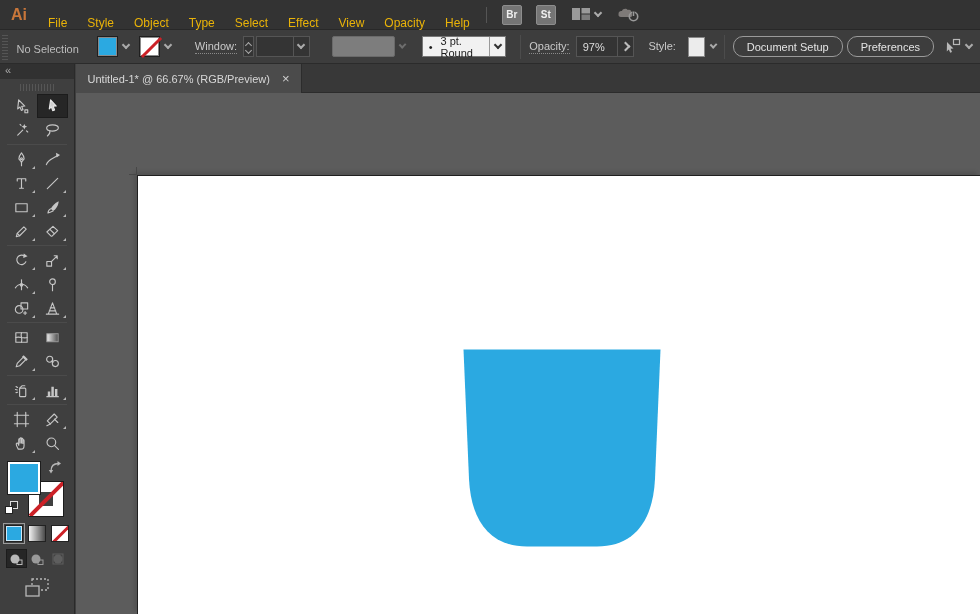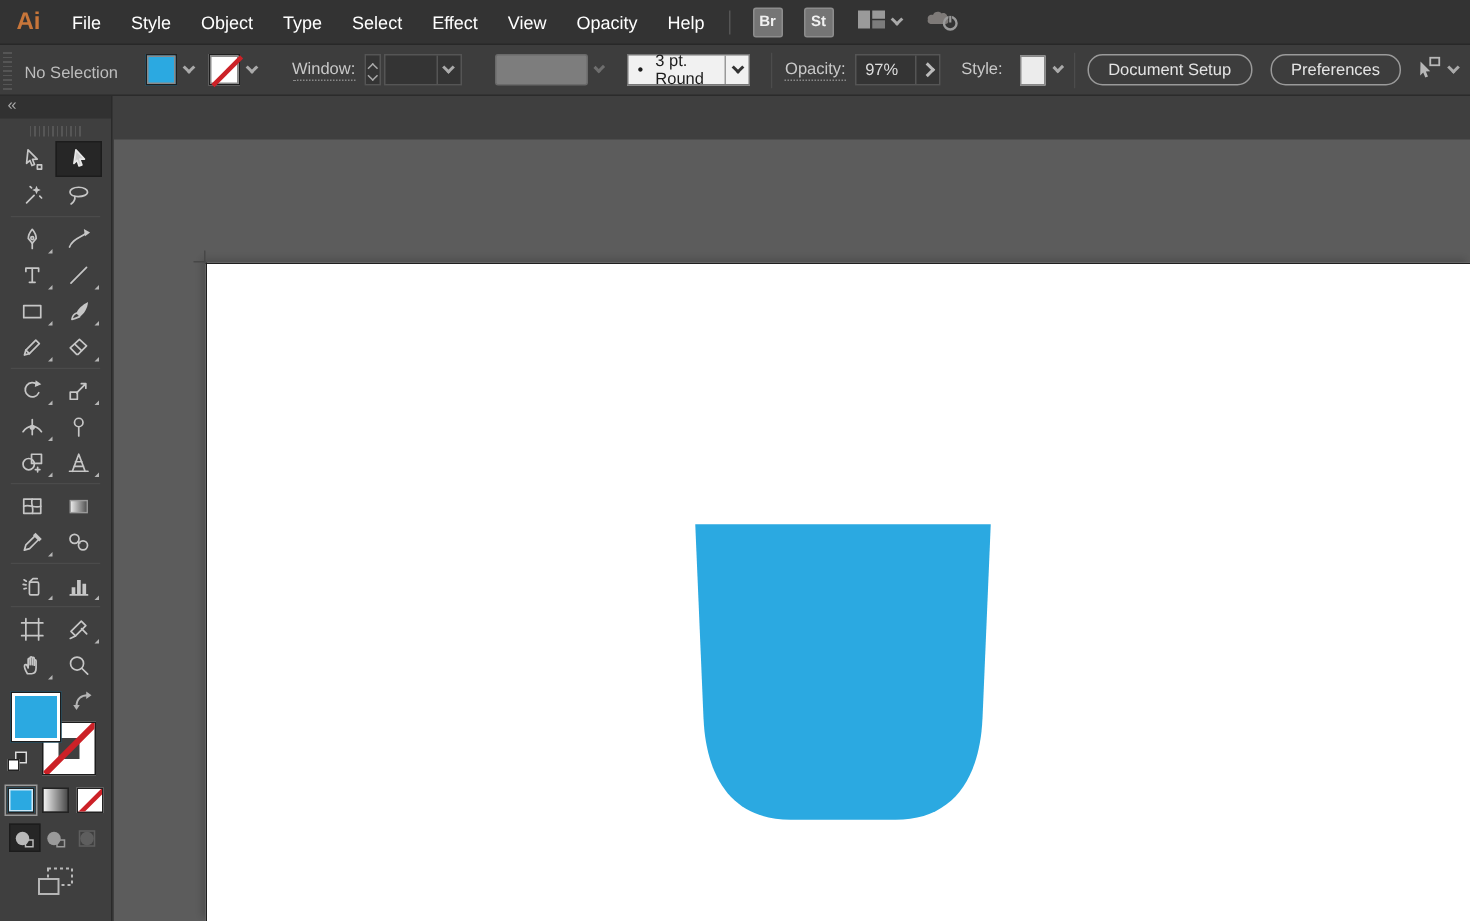--- a/index.html
+++ b/index.html
@@ -12,21 +12,21 @@
   
   .menubar {
     position:absolute; left:0; top:0; width:980px; height:30px;
     background:#333333; display:flex; align-items:center;
     border-bottom:1px solid #282828;
   }
   .ai-logo {
     width:38px; height:30px; display:flex; align-items:center; justify-content:center;
     color:#c8763a; font-weight:bold; font-size:16px; letter-spacing:0;
   }
-  .menu-item { padding:0 10px; height:30px; line-height:30px; font-size:12px; color:#ffffff; cursor:default; }
+  .menu-item { padding:8px 10px; height:30px; line-height:30px; font-size:12px; color:#eab308; cursor:default; }
   .mb-sep { width:1px; height:16px; background:#555; margin:0 8px 0 6px; }
   .mini-app-btn {
     width:20px; height:20px; margin:0 7px; background:#757575; border:1px solid #8d8d8d;
     border-radius:2px; color:#f0f0f0; font-size:10px; font-weight:bold;
     display:flex; align-items:center; justify-content:center;
   }
   .icon-btn { display:flex; align-items:center; gap:4px; margin:0 8px; }
   .chev { width:6px; height:6px; border-right:2px solid #aaa; border-bottom:2px solid #aaa; transform:rotate(45deg); margin-top:-3px; }
   .chev.dim { border-color:#6e6e6e; }
   
@@ -67,21 +67,21 @@
   .combo.brush { background:#f1f1f1; border-color:#777; width:104px; margin-left:16px; color:#222; }
   .combo.brush .val { color:#1d1d1d; display:flex; align-items:center; gap:8px; }
   .combo.brush .dd { border-left:1px solid #999; }
   .combo.brush .chev { border-color:#333; }
   .combo.opacity { width:72px; }
   .combo .arrow-r { width:7px; height:7px; border-right:2px solid #bbb; border-bottom:2px solid #bbb; transform:rotate(-45deg); }
   .vline { width:1px; height:24px; background:#2e2e2e; border-right:1px solid #4c4c4c; margin:0 8px; }
   .style-swatch { width:20px; height:20px; background:#ececec; border:1px solid #888; margin-left:6px; }
   .cbar-btn {
     height:21px; padding:0 13px; border:1px solid #9a9a9a; border-radius:10px;
-    color:#e4e4e4; display:flex; align-items:center; margin-left:12px; background:transparent; white-space:nowrap;
+    color:#e4e4e4; display:flex; align-items:center; margin-left:4px; background:transparent; white-space:nowrap;
     font-size:11px; font-family:"Liberation Sans",sans-serif;
   }
   
   .main { position:absolute; left:0; top:64px; width:980px; height:550px; }
   
   .toolbar {
     position:absolute; left:0; top:0; width:75px; height:550px;
     background:#3f3f3f; border-right:1px solid #2a2a2a;
   }
   .toolbar-header { height:15px; background:#313131; color:#a9a9a9; font-size:11px; line-height:13px; padding-left:5px; }
@@ -484,20 +484,26 @@
         <span>
           <svg viewBox="0 0 28 22" width="28" height="22" fill="none" stroke="#b9b9b9" stroke-width="1.3">
             <rect x="9" y="2" width="16" height="11" stroke-dasharray="2 2"></rect>
             <rect x="3" y="9" width="13" height="10" fill="#3f3f3f"></rect>
           </svg>
         </span>
       </div>
     </div>
 
     <div class="docarea">
+      <div class="tabbar">
+        <div class="tab">
+          <span>Untitled-1* @ 66.67% (RGB/Preview)</span>
+          <span class="tab-close">×</span>
+        </div>
+      </div>
       <div class="canvas">
         <div class="artboard">
           <div class="cropmark"></div>
           <svg class="shape-svg" width="198" height="199" viewBox="0 0 198 199">
             <path d="M0.5 0.5 L197.5 0.5 L192 130 C190 172 171 197.5 134 197.5 L64 197.5 C27 197.5 8 172 6 130 Z" fill="#2ba9e1"></path>
           </svg>
         </div>
       </div>
     </div>
   </div>

